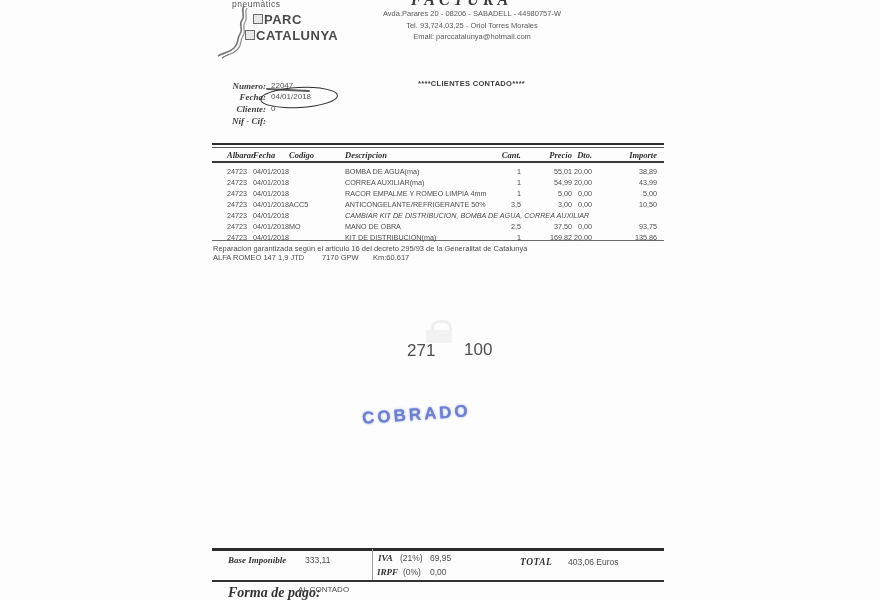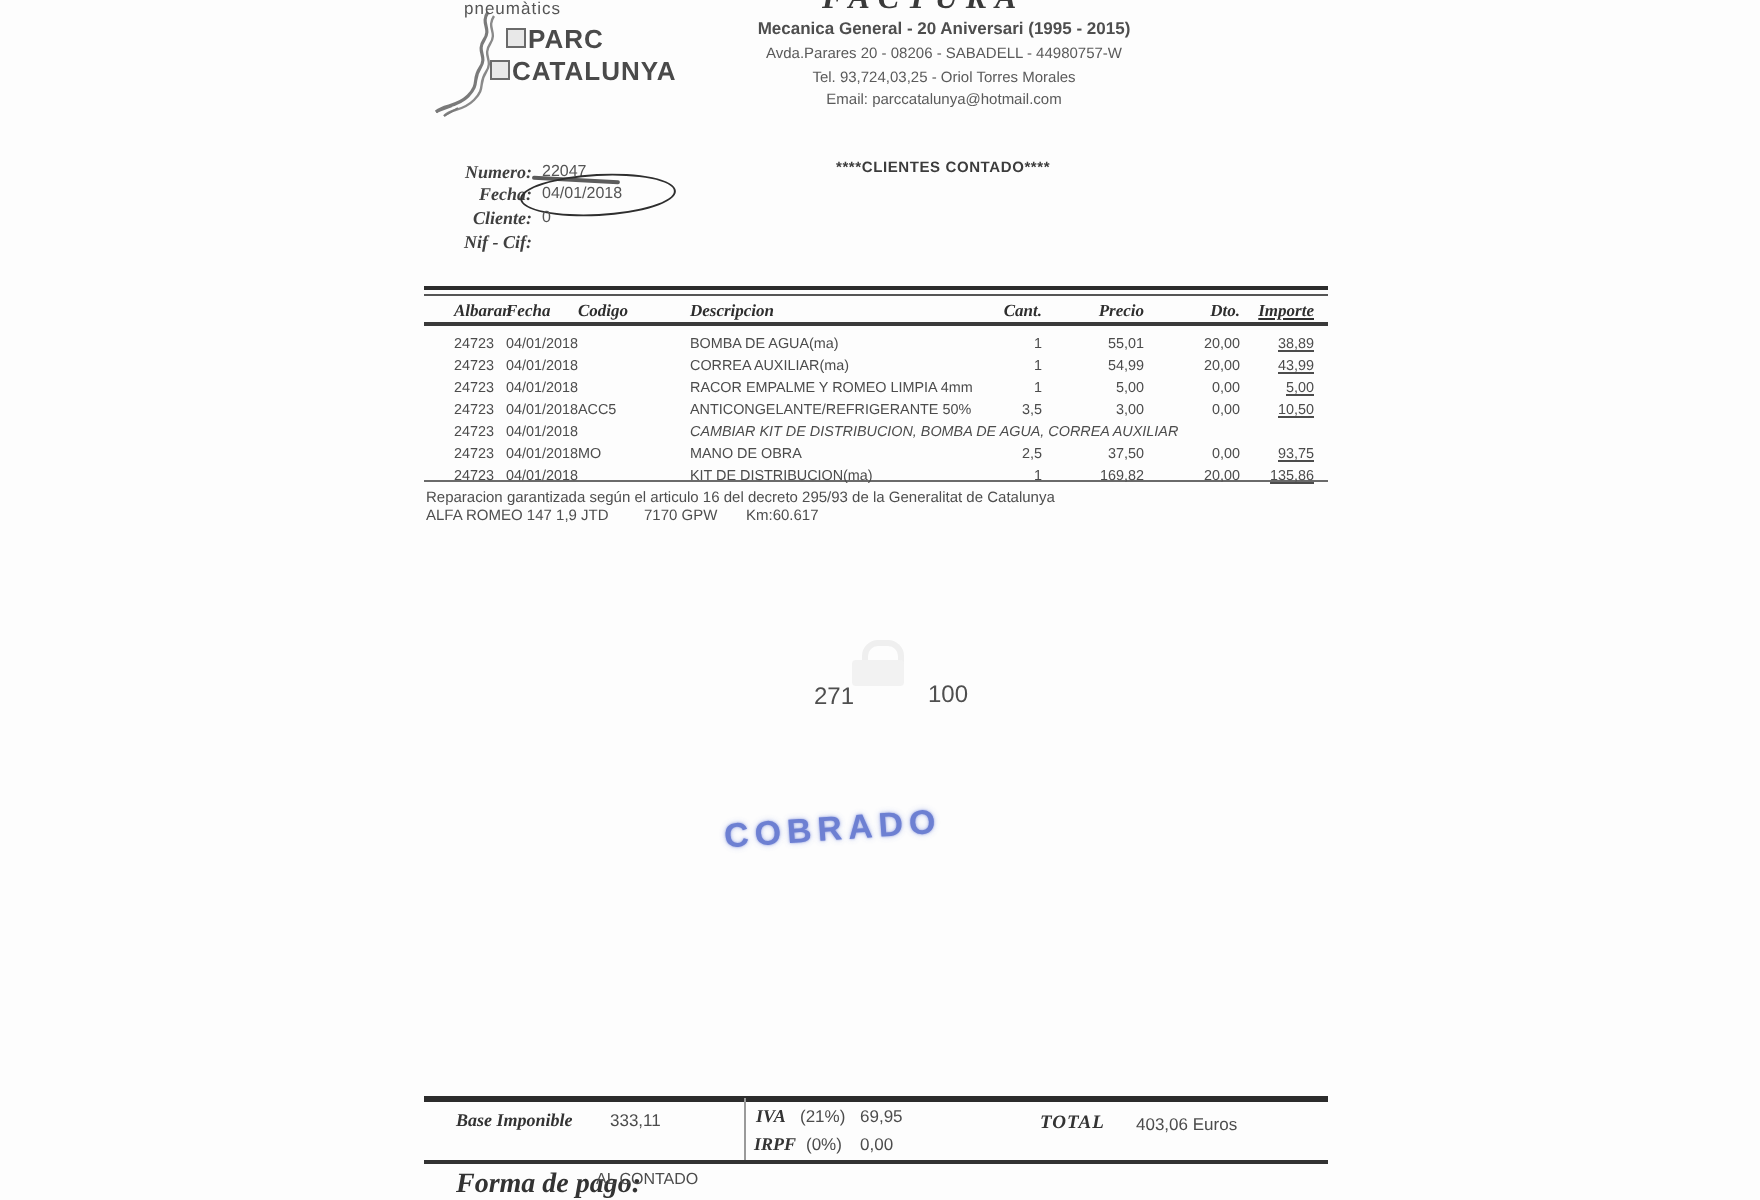--- a/index.html
+++ b/index.html
@@ -41,31 +41,31 @@
   .rule.body-end{top:240px;height:1px;background:#6a6a6a;}
   .rule.tot-top{top:548px;height:2.8px;}
   .rule.tot-bot{top:580px;height:2px;background:#333;}
   .vdiv{position:absolute;left:372px;top:549px;width:1px;height:32px;background:#9a9a9a;}
 
   
   .trow{position:absolute;left:212px;width:452px;height:10px;font-size:7.2px;color:#4c4c4c;}
   .trow span{position:absolute;white-space:nowrap;}
   .th{font-family:"Liberation Serif",serif;font-style:italic;font-weight:bold;font-size:8.5px;color:#2e2e2e;}
   .c-alb{left:15px;} .c-fec{left:41px;} .c-cod{left:77px;} .c-desc{left:133px;}
-  .c-cant{right:143px;} .c-pre{right:92px;} .c-dto{right:44px;} .c-imp{right:7px;text-decoration:underline;}
+  .c-cant{right:143px;} .c-pre{right:92px;} .c-dto{right:72px;} .c-imp{right:7px;}
   .desc-note{font-style:italic;}
 
   .note{position:absolute;left:213px;font-size:7.5px;color:#4e4e4e;}
   .veh span{position:absolute;white-space:nowrap;font-size:7.5px;color:#4e4e4e;}
 
   
   .ghost-arch{position:absolute;left:431px;top:320px;width:15px;height:12px;border:3px solid #efefef;
        border-bottom:none;border-radius:8px 8px 0 0;}
   .ghost-body{position:absolute;left:426px;top:330px;width:26px;height:13px;background:#f2f2f2;border-radius:2px;}
-  .ov-num{position:absolute;font-size:12px;color:#4f4f4f;text-align:center;}
+  .ov-num{position:absolute;font-size:17px;color:#4f4f4f;text-align:center;}
   .ov-left{left:407px;top:341px;}
   .ov-right{left:464px;top:340px;}
 
   
   .stamp{position:absolute;left:362px;top:405px;font-size:17px;font-weight:bold;letter-spacing:3px;
        color:#4a61c8;opacity:.8;transform:rotate(-4deg);
        text-shadow:0 0 1.2px rgba(90,110,210,.9), 0 0 3px rgba(120,140,220,.5);}
 
   
   .tot-label{position:absolute;font-family:"Liberation Serif",serif;font-style:italic;font-weight:bold;
@@ -86,21 +86,20 @@
       <path d="M4 52 l8 -3 M8 54 l7 -4" stroke="#7a7a7a" stroke-width="1" fill="none"></path>
     </svg>
     <div class="logo-pneu">pneumàtics</div>
     <span class="gear g1"></span>
     <span class="gear g2"></span>
     <div class="logo-name1">PARC</div>
     <div class="logo-name2">CATALUNYA</div>
   </div>
 
   <div class="hdr-block">
-    <div class="hdr-sub">Mecanica General - 20 Aniversari (1995 - 2015)</div>
     <div class="hdr-line">Avda.Parares 20 - 08206 - SABADELL - 44980757-W</div>
     <div class="hdr-line">Tel. 93,724,03,25 - Oriol Torres Morales</div>
     <div class="hdr-line">Email: parccatalunya@hotmail.com</div>
   </div>
 
   <div class="info-label" style="top:81px">Numero:</div>
   <div class="info-value" style="top:81px">22047</div>
   <div class="numero-underline"></div>
 
   <div class="info-label" style="top:92px">Fecha:</div>

